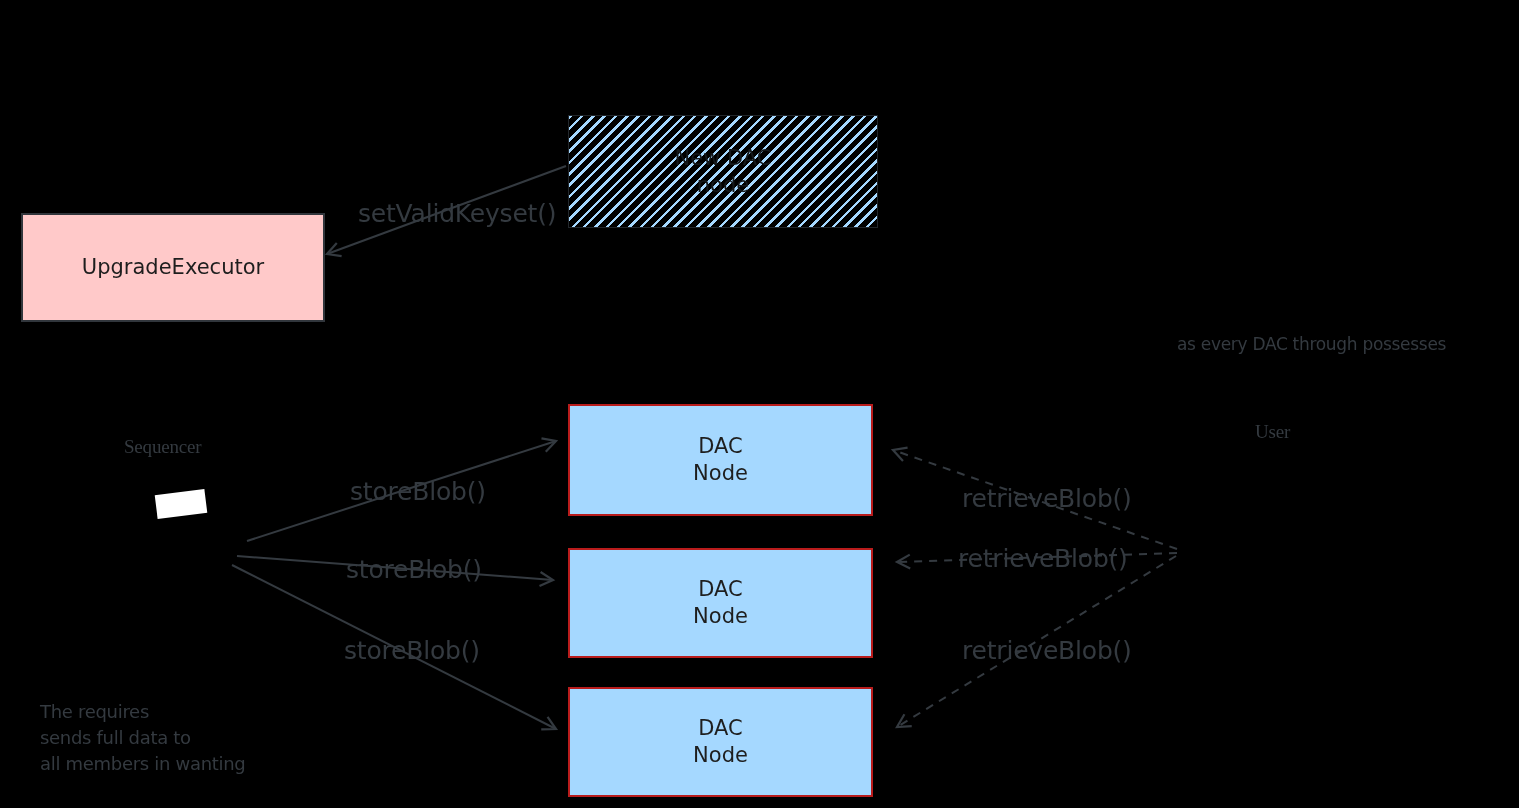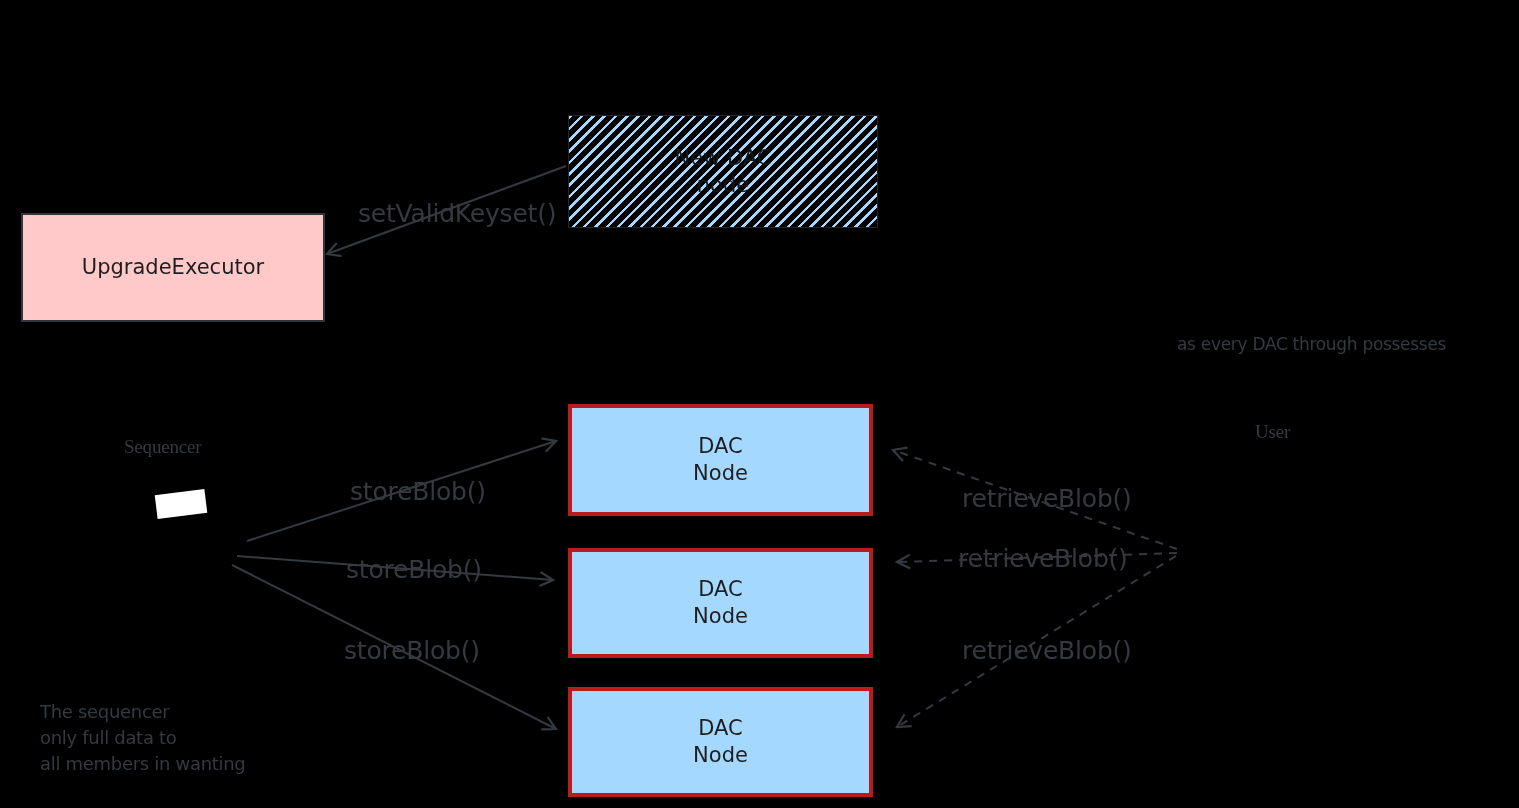--- a/index.html
+++ b/index.html
@@ -12,21 +12,21 @@
   .note{color:var(--stroke,#343a40);font-size:17px;line-height:25px;letter-spacing:-0.3px;white-space:nowrap;}
   .note-lg{font-size:18px;line-height:26px;}
   .edge-label{color:var(--stroke,#343a40);font-size:25px;letter-spacing:-0.2px;white-space:nowrap;}
   .actor-label{color:var(--stroke,#343a40);font-size:19px;letter-spacing:-0.2px;white-space:nowrap;}
   .box{
     position:absolute;display:flex;flex-direction:column;align-items:center;justify-content:center;
     color:var(--box_text,#1e1e1e);font-size:21px;line-height:27px;text-align:center;box-sizing:border-box;
   }
   .box .bl{display:block;}
   .pink{background:var(--pink,#ffc9c9);border:2px solid #31363c;}
-  .blue{background:var(--blue,#a5d8ff);border:4px solid #b91c1c;}
+  .blue{background:var(--blue,#a5d8ff);border:2px solid #b91c1c;}
   .hatch{
     background:repeating-linear-gradient(135deg, var(--blue,#a5d8ff) 0 2.5px, transparent 2.5px 8px);
     border:1.5px solid #22272c;color:#14181b;
   }
   .screen{position:absolute;background:var(--white,#ffffff);transform:rotate(-7deg);}
   svg.arrows{position:absolute;left:0;top:0;pointer-events:none;}
   .arrow{fill:none;stroke:var(--stroke,#343a40);stroke-width:2;}
   .dash{stroke-dasharray:8 7;}
   .ah{fill:none;stroke:var(--stroke,#343a40);stroke-width:2.2;}
 </style>
@@ -86,18 +86,18 @@
   <div class="abs edge-label" style="left:958px;top:544px;">retrieveBlob()</div>
   <div class="abs edge-label" style="left:962px;top:636px;">retrieveBlob()</div>
 
   <div class="abs note" style="left:1177px;top:332px;">
     <div>as every DAC through possesses</div>
   </div>
 
   <div class="abs actor-label" style="left:1255px;top:421px;font-family:Liberation Serif, serif;">User</div>
 
   <div class="abs note note-lg" style="left:40px;top:699px;">
-    <div>The sequencer</div>
-    <div>only full data to</div>
+    <div>The requires</div>
+    <div>sends full data to</div>
     <div>all members in wanting</div>
   </div>
 
 </div>
 
 </body></html>

